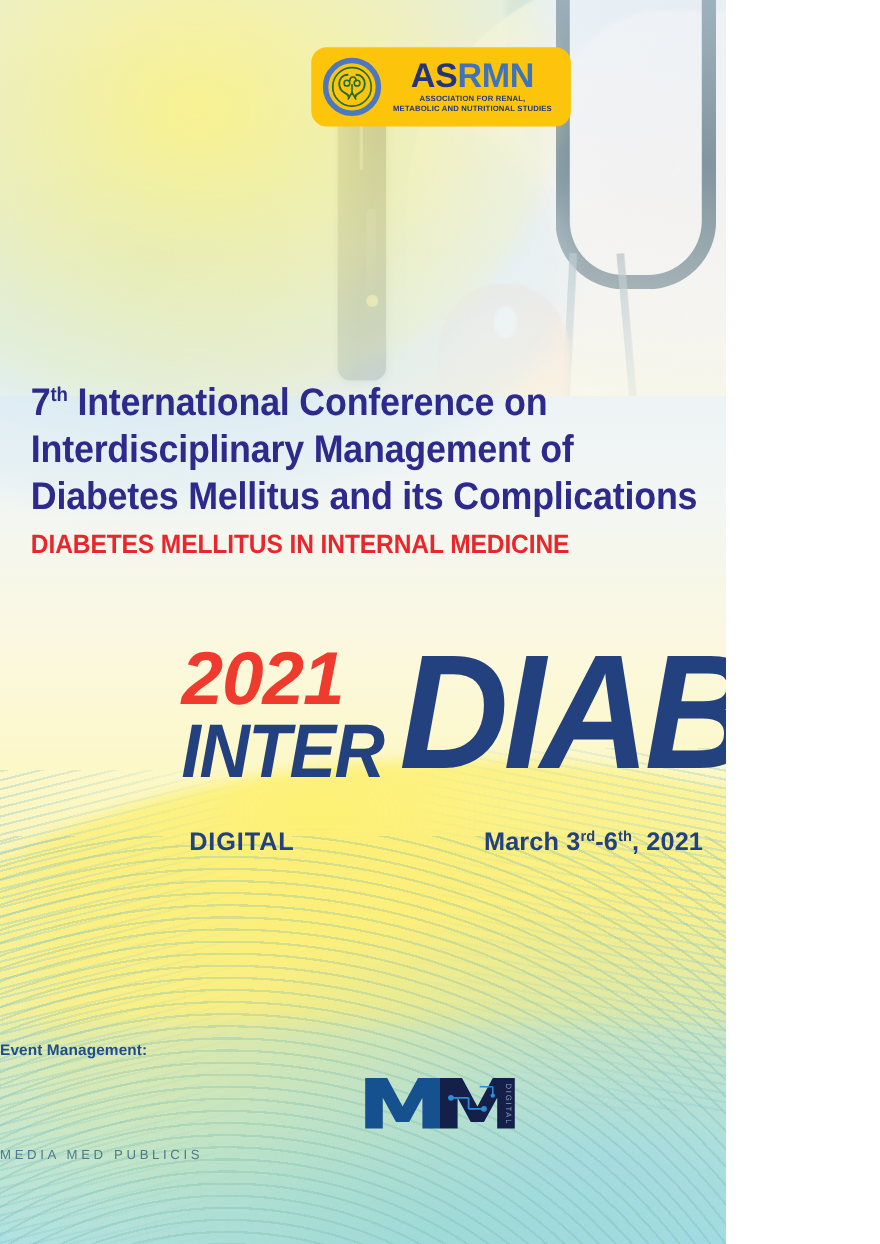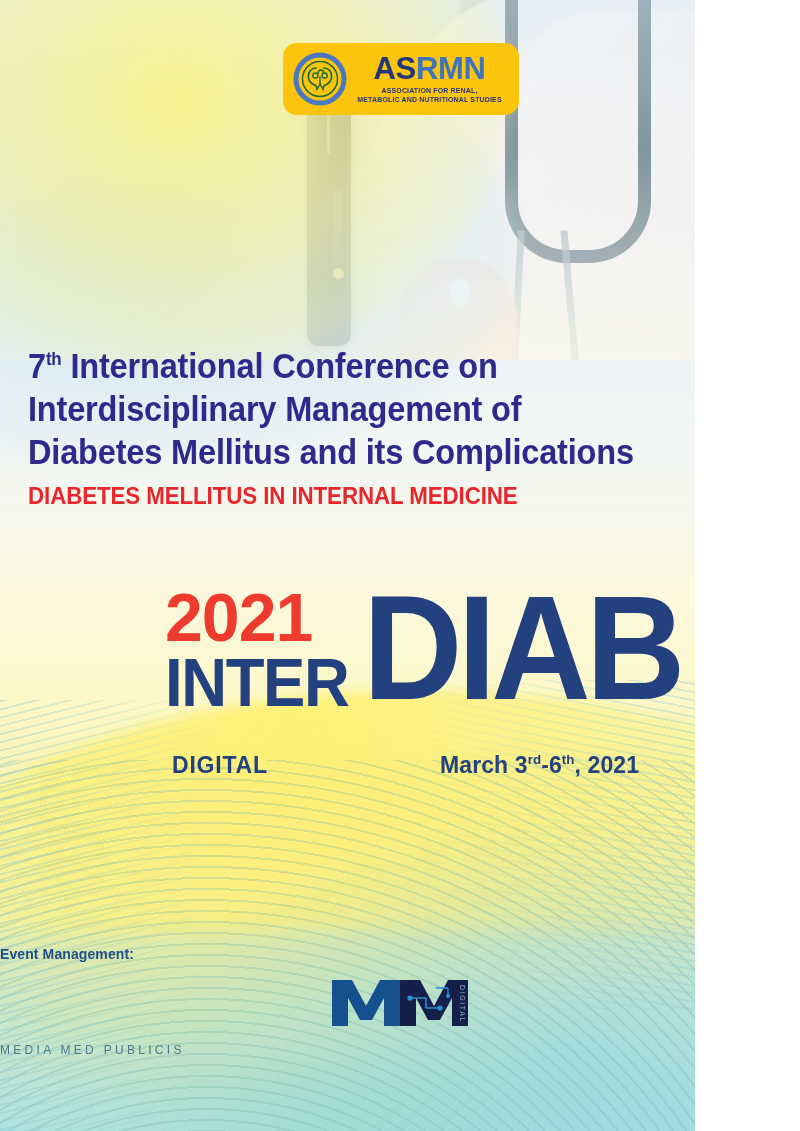--- a/index.html
+++ b/index.html
@@ -10,21 +10,20 @@
   body {
     font-family: "Liberation Sans", sans-serif;
   }
 
   .poster {
     position: relative;
     width: 660px;
     height: 1131px;
     overflow: hidden;
     background: #bef264;
-    padding-left: 35px;
   }
 
   
 
   
   .bg-base {
     position: absolute;
     inset: 0;
     background:
       linear-gradient(180deg,
@@ -332,20 +331,21 @@
     white-space: nowrap;
   }
 
   
   .lockup {
     position: absolute;
     left: 165px; top: 586px;
     width: 480px;
     height: 160px;
     z-index: 5;
+    font-style: italic;
   }
   .lk-left {
     position: absolute;
     left: 0; top: 0;
     width: 212px;
   }
   .lk-year {
     font-size: 68px;
     font-weight: bold;
     color: #ef3b2d;

